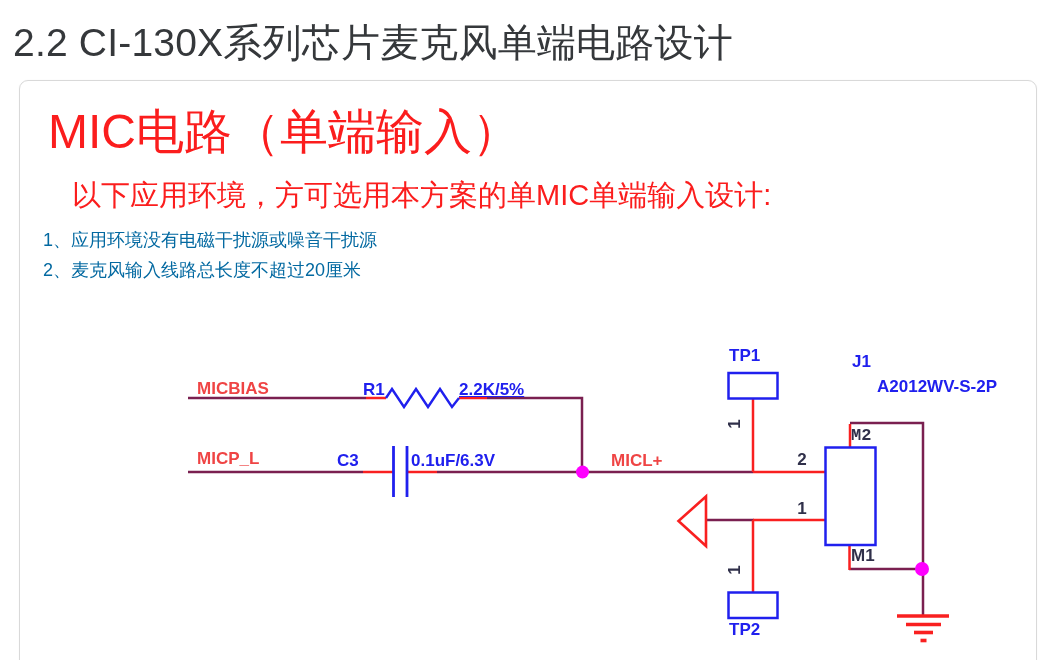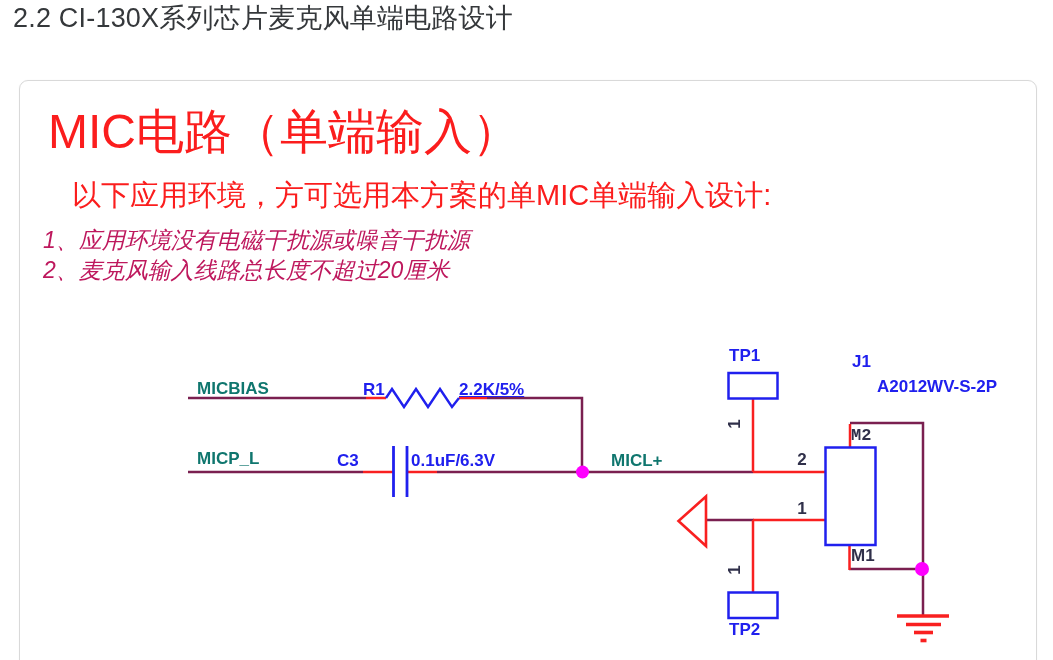--- a/index.html
+++ b/index.html
@@ -2,47 +2,47 @@
 <html><head>
 <meta charset="utf-8">
 <style>
   html,body{margin:0;padding:0;background:#ffffff;}
   body{
     width:1053px;height:660px;position:relative;overflow:hidden;
     font-family:"Liberation Sans", sans-serif;
   }
   .stage{position:absolute;left:0;top:0;width:1053px;height:660px;}
   .heading{
-    position:absolute;left:13px;top:0;
-    font-size:27px;color:#35383b;letter-spacing:0.2px;
+    position:absolute;left:13px;top:16px;
+    font-size:39px;color:#35383b;letter-spacing:0.2px;
     white-space:nowrap;
   }
   .panel{
     position:absolute;left:19px;top:80px;width:1016px;height:620px;
     background:#ffffff;border:1px solid #d9d9d9;border-radius:9px;
     box-shadow:0 0 2px rgba(0,0,0,0.04);
   }
   .panel-title{
     position:absolute;left:48px;top:106px;
     font-size:48px;line-height:52px;color:#fb1d1d;white-space:nowrap;
   }
   .panel-subtitle{
     position:absolute;left:48px;top:179px;
     font-size:29px;line-height:32px;color:#fb1d1d;white-space:nowrap;margin-left:24px;
   }
   .panel-notes{
     position:absolute;left:43px;top:226px;
-    font-size:23px;line-height:29.5px;color:#be185d;white-space:nowrap;font-style:italic;
+    font-size:18px;line-height:29.5px;color:#0369a1;white-space:nowrap;
   }
   .schematic-svg{position:absolute;left:0;top:0;width:1053px;height:660px;}
   .lbl{
     position:absolute;font-size:17px;font-weight:700;white-space:nowrap;
     letter-spacing:0px;
   }
-  .net{color:#0f766e;}
+  .net{color:#ef4444;}
   .cmp{color:#2020ee;}
   .pin{color:#30304a;}
   .rot{transform:rotate(-90deg);transform-origin:center center;width:16px;text-align:center;display:block;}
 </style>
 </head>
 <body>
 
 <div class="stage">
 
   <div class="heading">2.2 CI-130X系列芯片麦克风单端电路设计</div>

